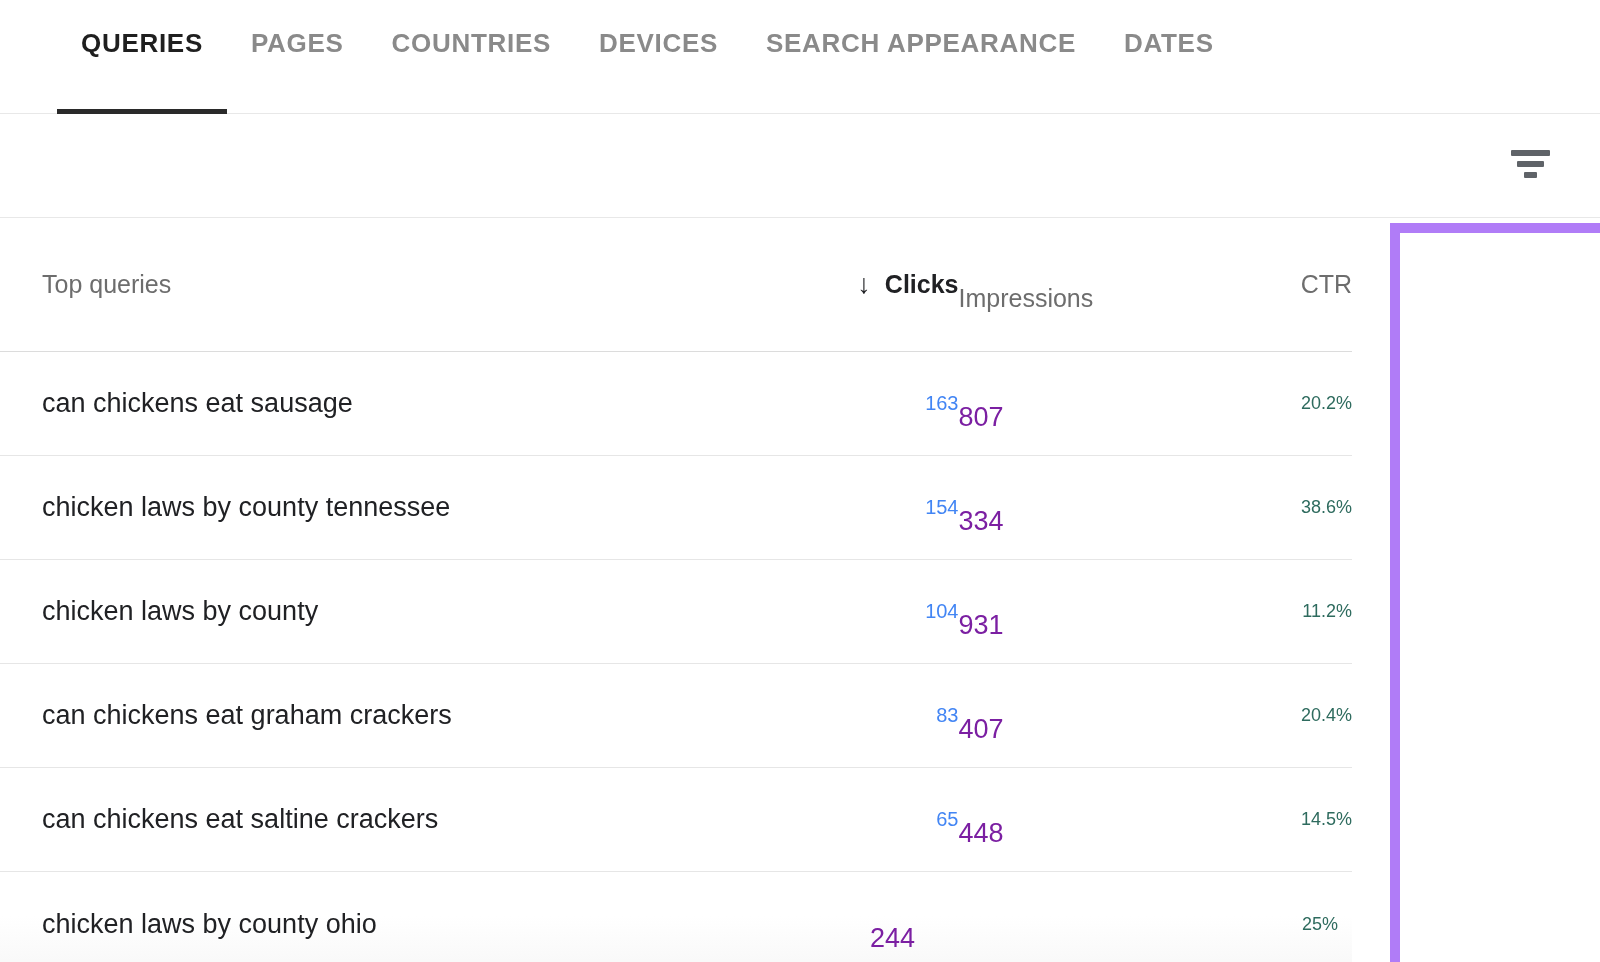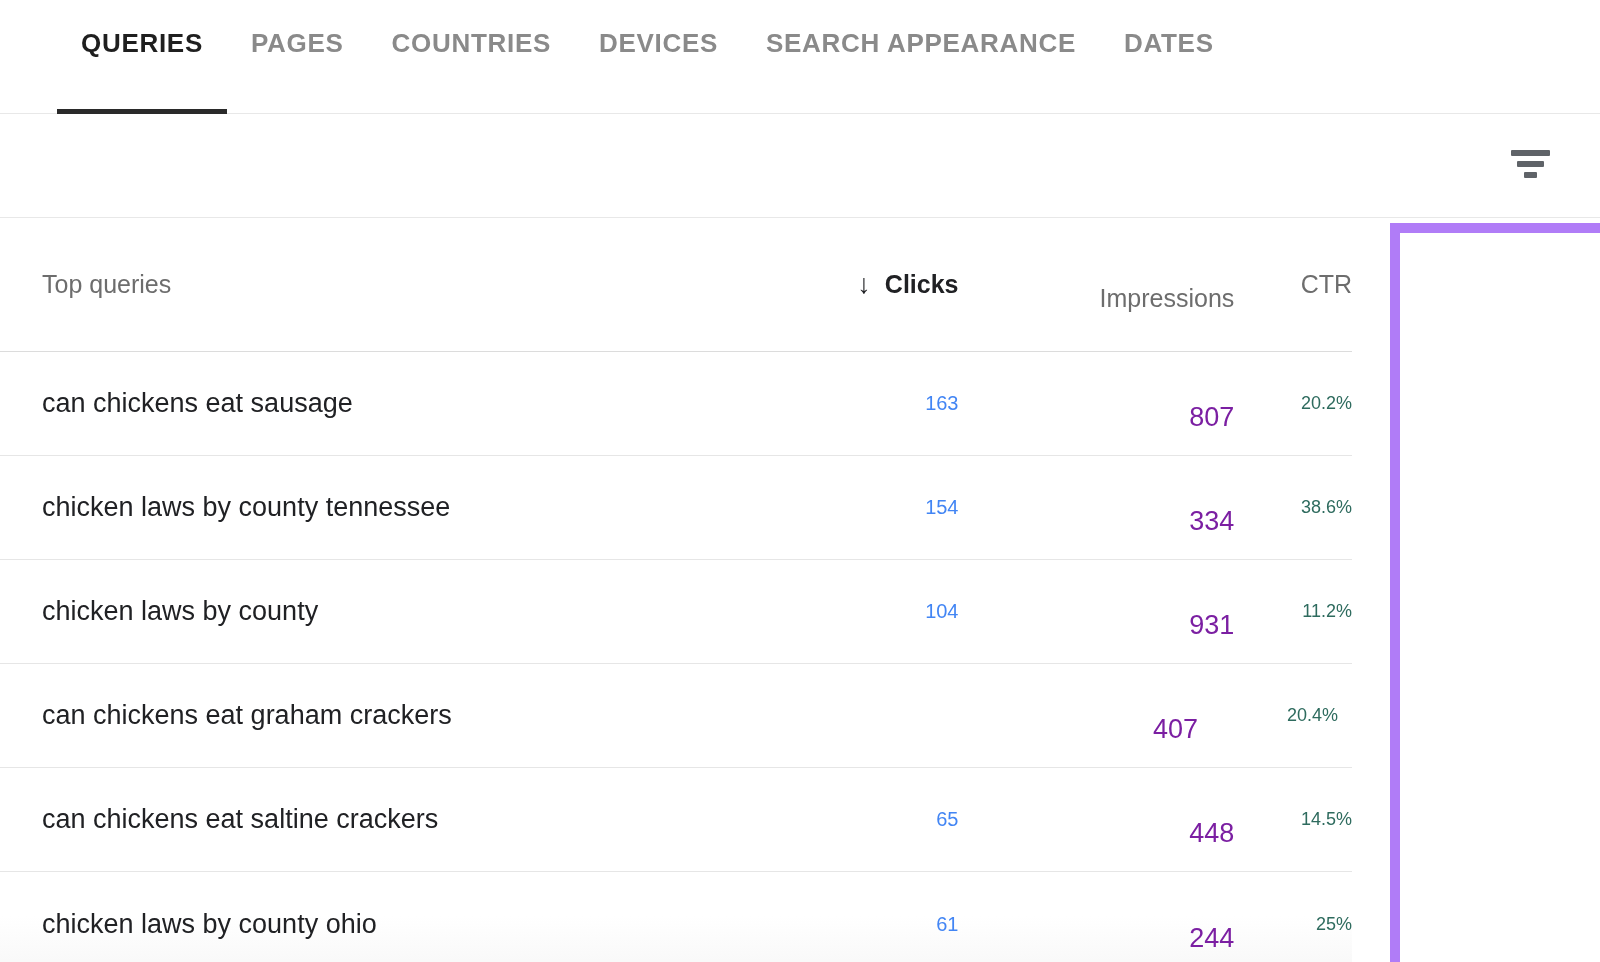--- a/index.html
+++ b/index.html
@@ -105,21 +105,20 @@
     white-space: nowrap;
   }
   .c-clicks {
     width: 262px;
     text-align: right;
     font-size: 20px;
     color: #4285f4;
   }
   .c-impr {
     width: 328px;
-    text-align: right;
     font-size: 27px;
     color: #7b1fa2;
     margin-top: 28px;
   }
   .c-ctr {
     width: 140px;
     text-align: right;
     font-size: 18px;
     color: #2e6b5e;
   }
@@ -231,34 +230,34 @@
 
     <div class="trow">
       <div class="c-query">chicken laws by county</div>
       <div class="c-clicks">104</div>
       <div class="c-impr">931</div>
       <div class="c-ctr">11.2%</div>
     </div>
 
     <div class="trow">
       <div class="c-query">can chickens eat graham crackers</div>
+      <div class="c-clicks">83</div>
       <div class="c-impr">407</div>
       <div class="c-ctr">20.4%</div>
     </div>
 
     <div class="trow">
       <div class="c-query">can chickens eat saltine crackers</div>
       <div class="c-clicks">65</div>
       <div class="c-impr">448</div>
       <div class="c-ctr">14.5%</div>
     </div>
 
     <div class="trow lastrow">
       <div class="c-query">chicken laws by county ohio</div>
-      <div class="c-clicks">61</div>
       <div class="c-impr">244</div>
       <div class="c-ctr">25%</div>
     </div>
 
   </div>
 
   <div class="highlight"></div>
 
 </div>
 

